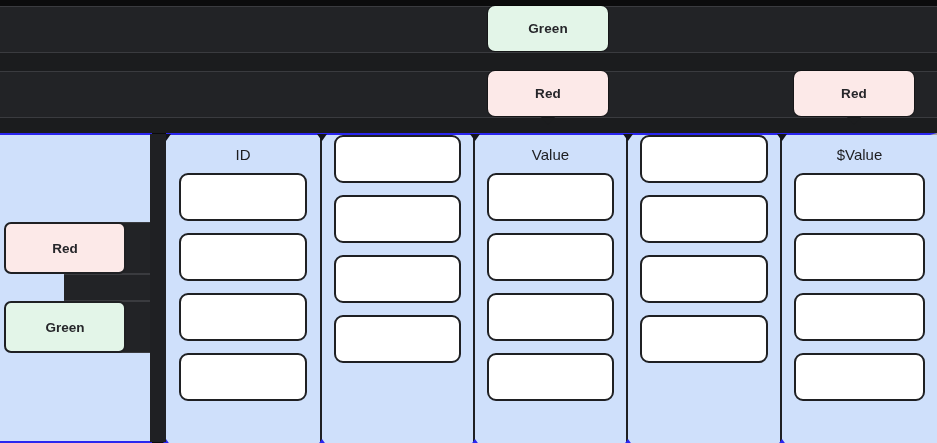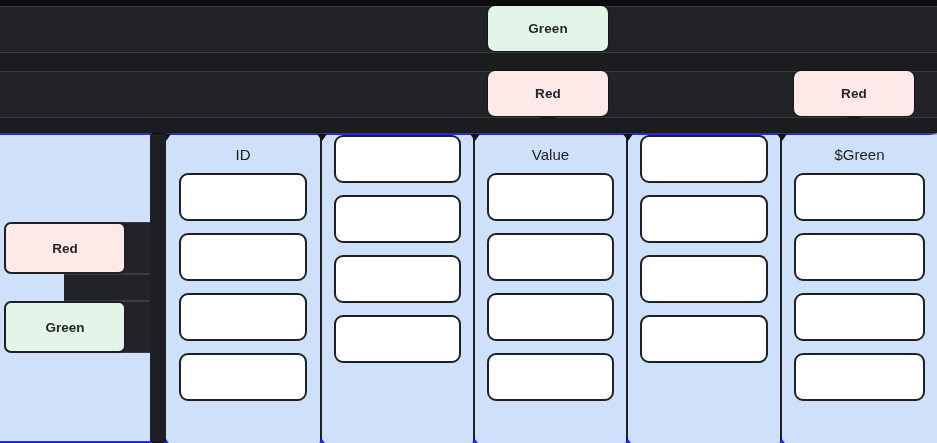--- a/index.html
+++ b/index.html
@@ -242,21 +242,21 @@
             <span class="col-tick" style="left: -5px;"></span>
             <span class="col-tick bottom"></span>
             <div class="cell" style="width: 128px;"></div>
             <div class="cell" style="width: 128px;"></div>
             <div class="cell" style="width: 128px;"></div>
             <div class="cell" style="width: 128px;"></div>
           </div>
           <div class="col" style="left: 614px; width: 157px;">
             <span class="col-tick" style="left: -5px;"></span>
             <span class="col-tick bottom"></span>
-            <div class="col-head">$Green</div>
+            <div class="col-head">$Value</div>
             <div class="cell" style="width: 131px;"></div>
             <div class="cell" style="width: 131px;"></div>
             <div class="cell" style="width: 131px;"></div>
             <div class="cell" style="width: 131px;"></div>
           </div>
         </div>
     </div>
 
   </div>
 

